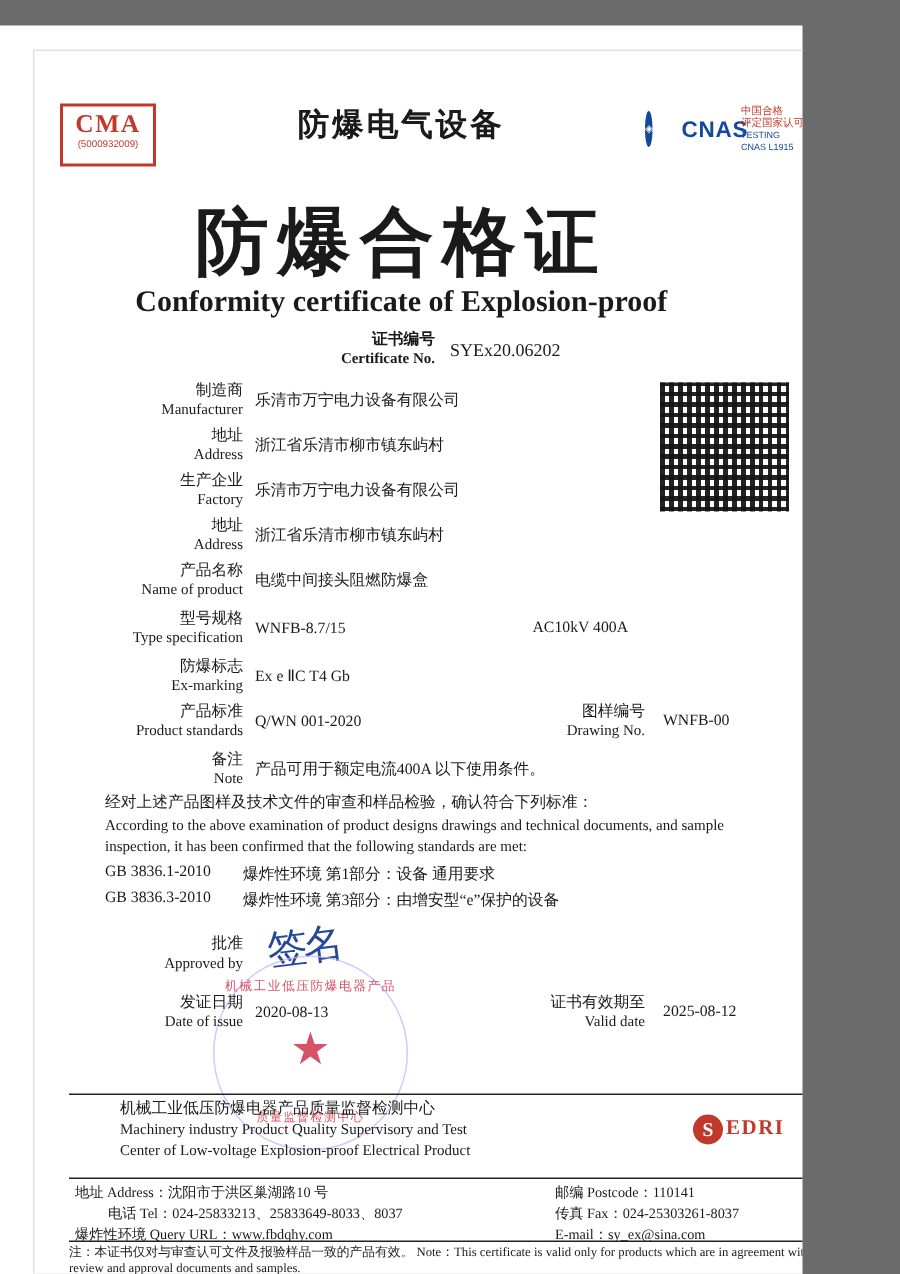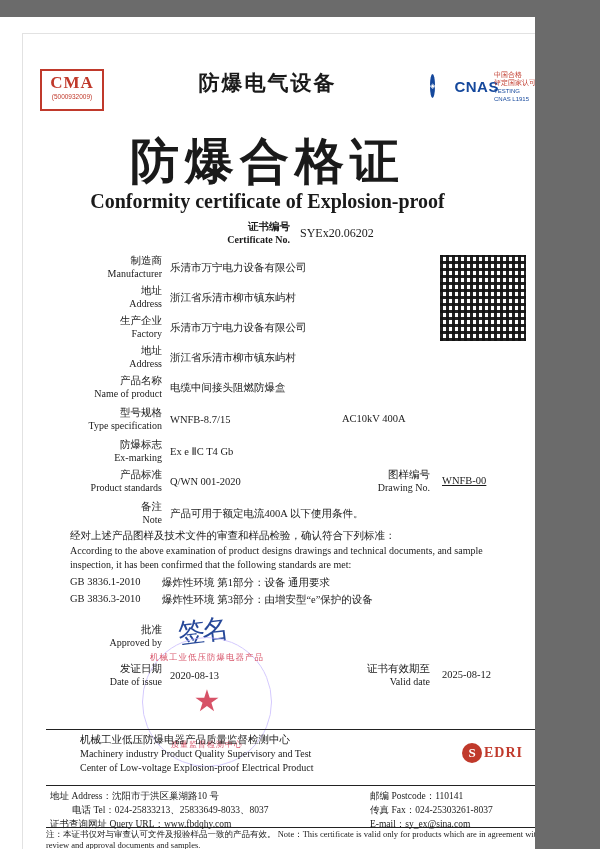--- a/index.html
+++ b/index.html
@@ -184,21 +184,21 @@
   }
   .lbl .en { font-size: 10px; display: block; }
   .val {
     position: absolute;
     left: 100px;
     font-size: 10.5px;
     line-height: 13px;
   }
   .val2 {
     position: absolute;
-    left: 272px;
+    left: 285px;
     font-size: 10.5px;
   }
   .lbl-r {
     position: absolute;
     left: 268px;
     width: 92px;
     text-align: right;
     font-size: 10.5px;
     line-height: 12.5px;
   }
@@ -434,21 +434,21 @@
   <div class="row" style="top:452px;">
     <div class="lbl">
       <span>产品标准</span>
       <span class="en">Product standards</span>
     </div>
     <div class="val" style="top:6px;">Q/WN 001-2020</div>
     <div class="lbl-r">
       <span>图样编号</span>
       <span class="en">Drawing No.</span>
     </div>
-    <div class="val-r" style="top:6px;text-decoration:underline;">WNFB-00</div>
+    <div class="val-r" style="top:6px;">WNFB-00</div>
   </div>
 
   <div class="row" style="top:484px;">
     <div class="lbl">
       <span>备注</span>
       <span class="en">Note</span>
     </div>
     <div class="val" style="top:6px;">产品可用于额定电流400A 以下使用条件。</div>
   </div>
 
@@ -501,21 +501,21 @@
     <div class="mark">S</div>
     <div class="nm">EDRI</div>
   </div>
 
   <div class="sep" style="top:768px;"></div>
 
   <div class="contact" style="left:50px; top:772px;">地址 Address：沈阳市于洪区巢湖路10 号</div>
   <div class="contact" style="left:370px; top:772px;">邮编 Postcode：110141</div>
   <div class="contact" style="left:50px; top:786px;padding-left:22px;">电话 Tel：024-25833213、25833649-8033、8037</div>
   <div class="contact" style="left:370px; top:786px;">传真 Fax：024-25303261-8037</div>
-  <div class="contact" style="left:50px; top:800px;">证书查询网址 Query URL：www.fbdqhy.com</div>
+  <div class="contact" style="left:50px; top:800px;">爆炸性环境 Query URL：www.fbdqhy.com</div>
   <div class="contact" style="left:370px; top:800px;">E-mail：sy_ex@sina.com</div>
 
   <div class="sep" style="top:810px;"></div>
 
   <div class="note">
     <span>注：本证书仅对与审查认可文件及报验样品一致的产品有效。</span>
     <span>Note：This certificate is valid only for products which are in agreement with the review and approval documents and samples.</span>
   </div>
 </div>
 

